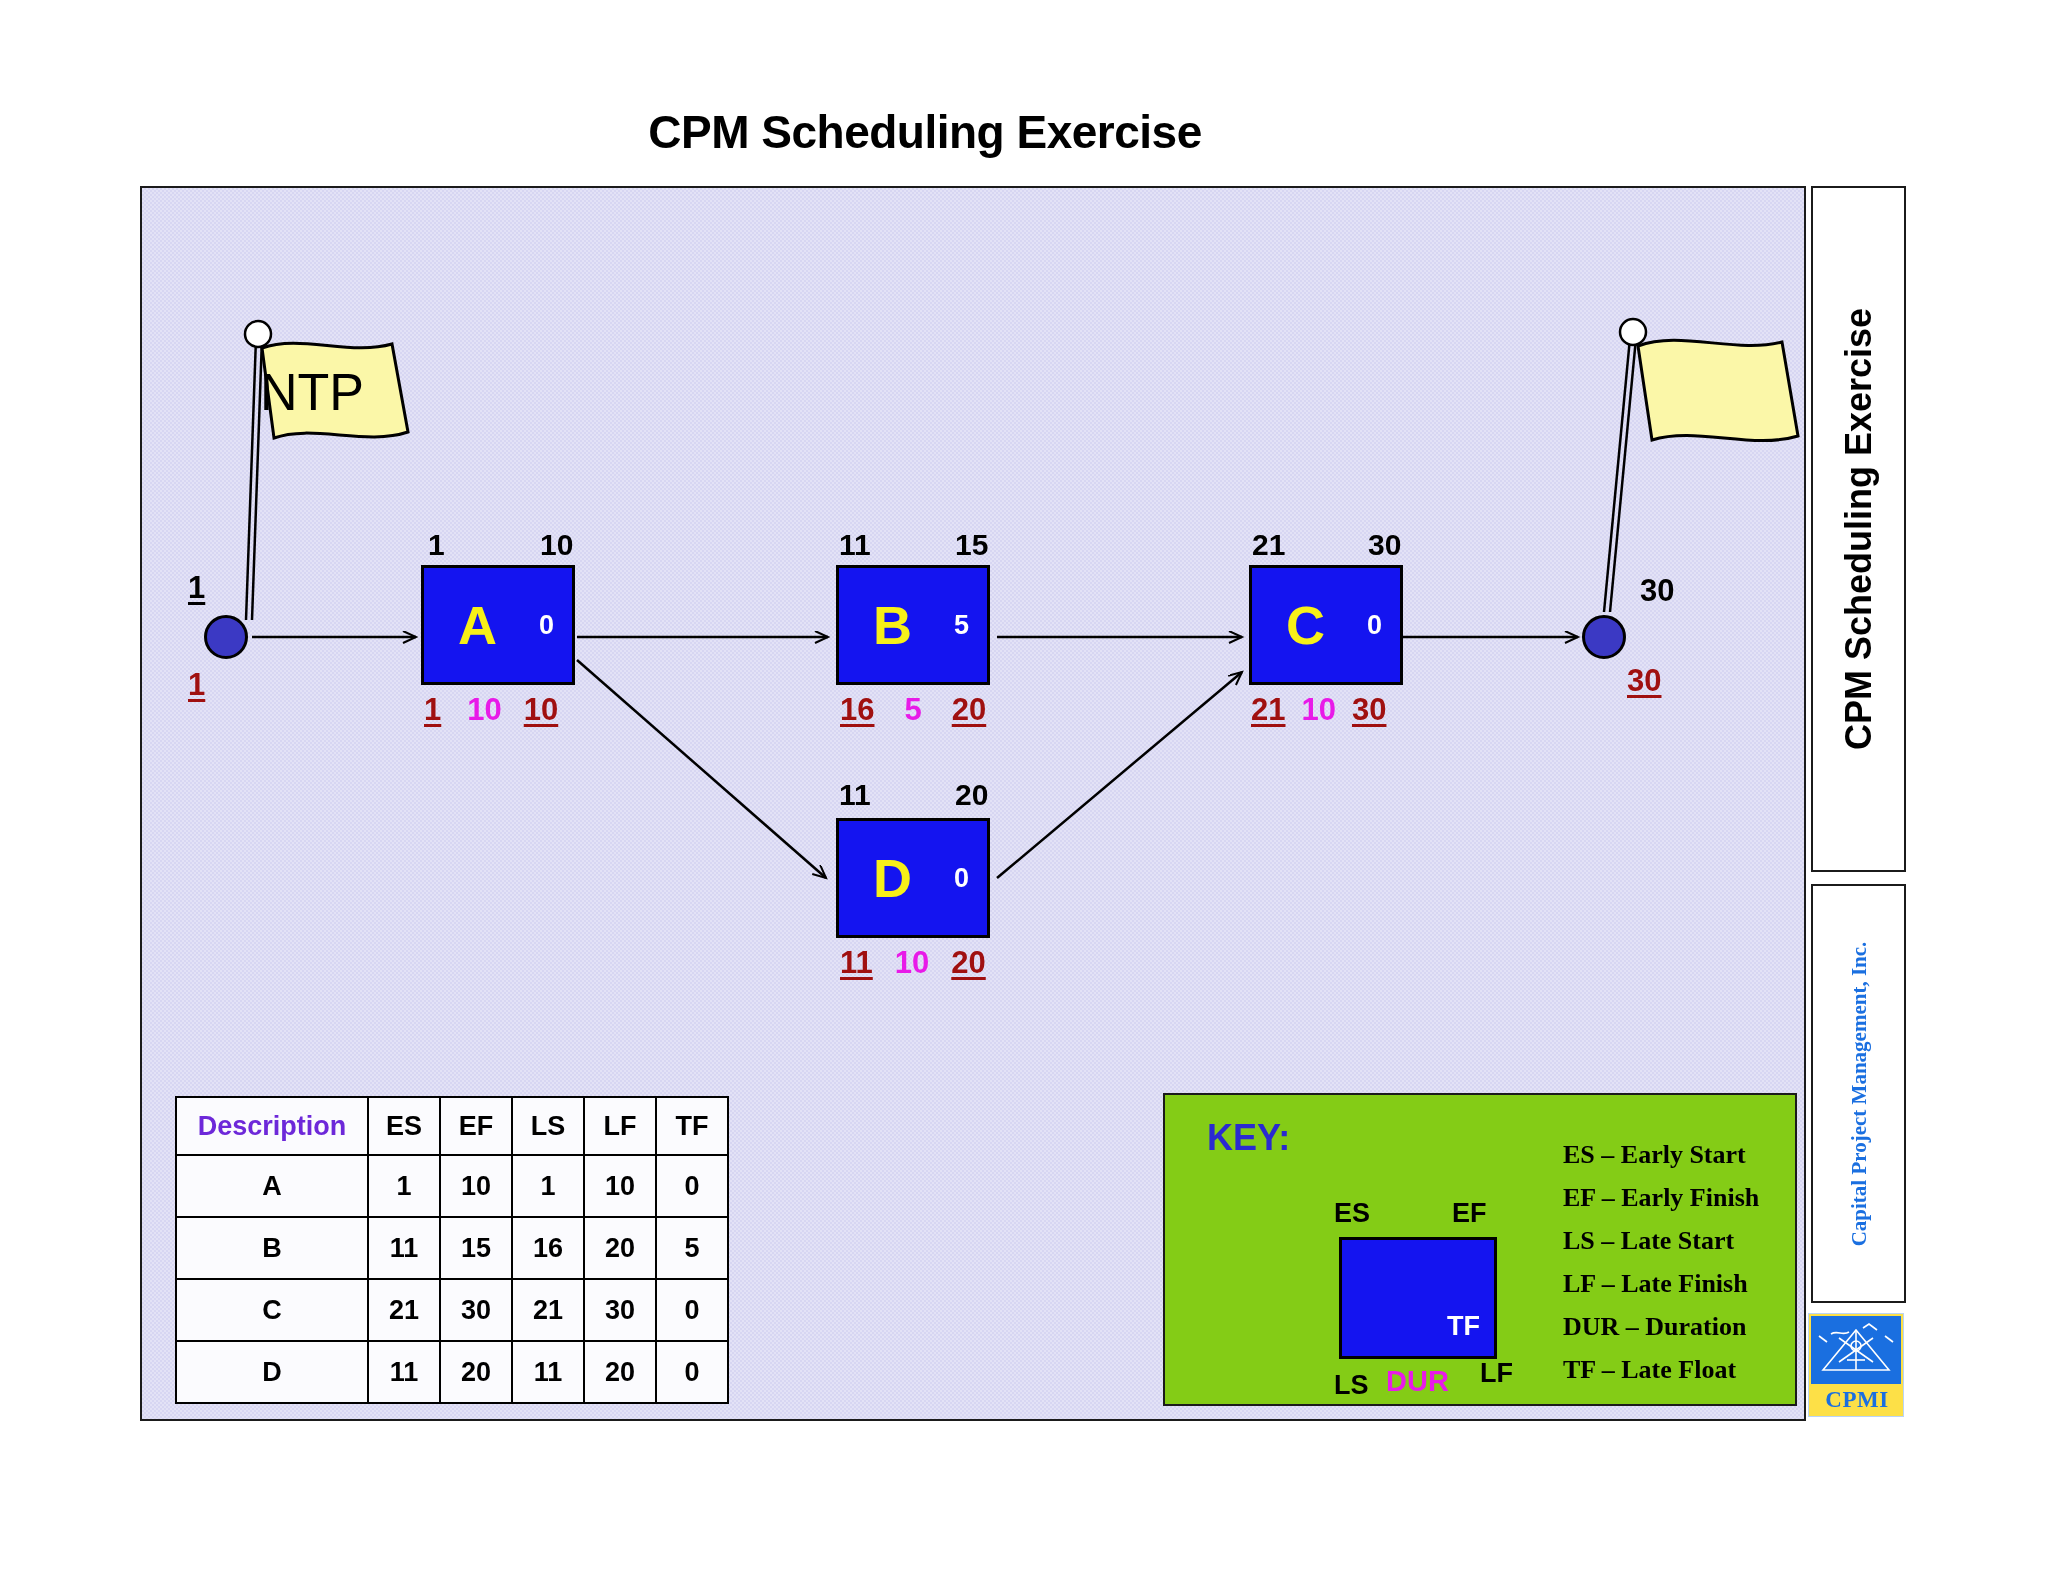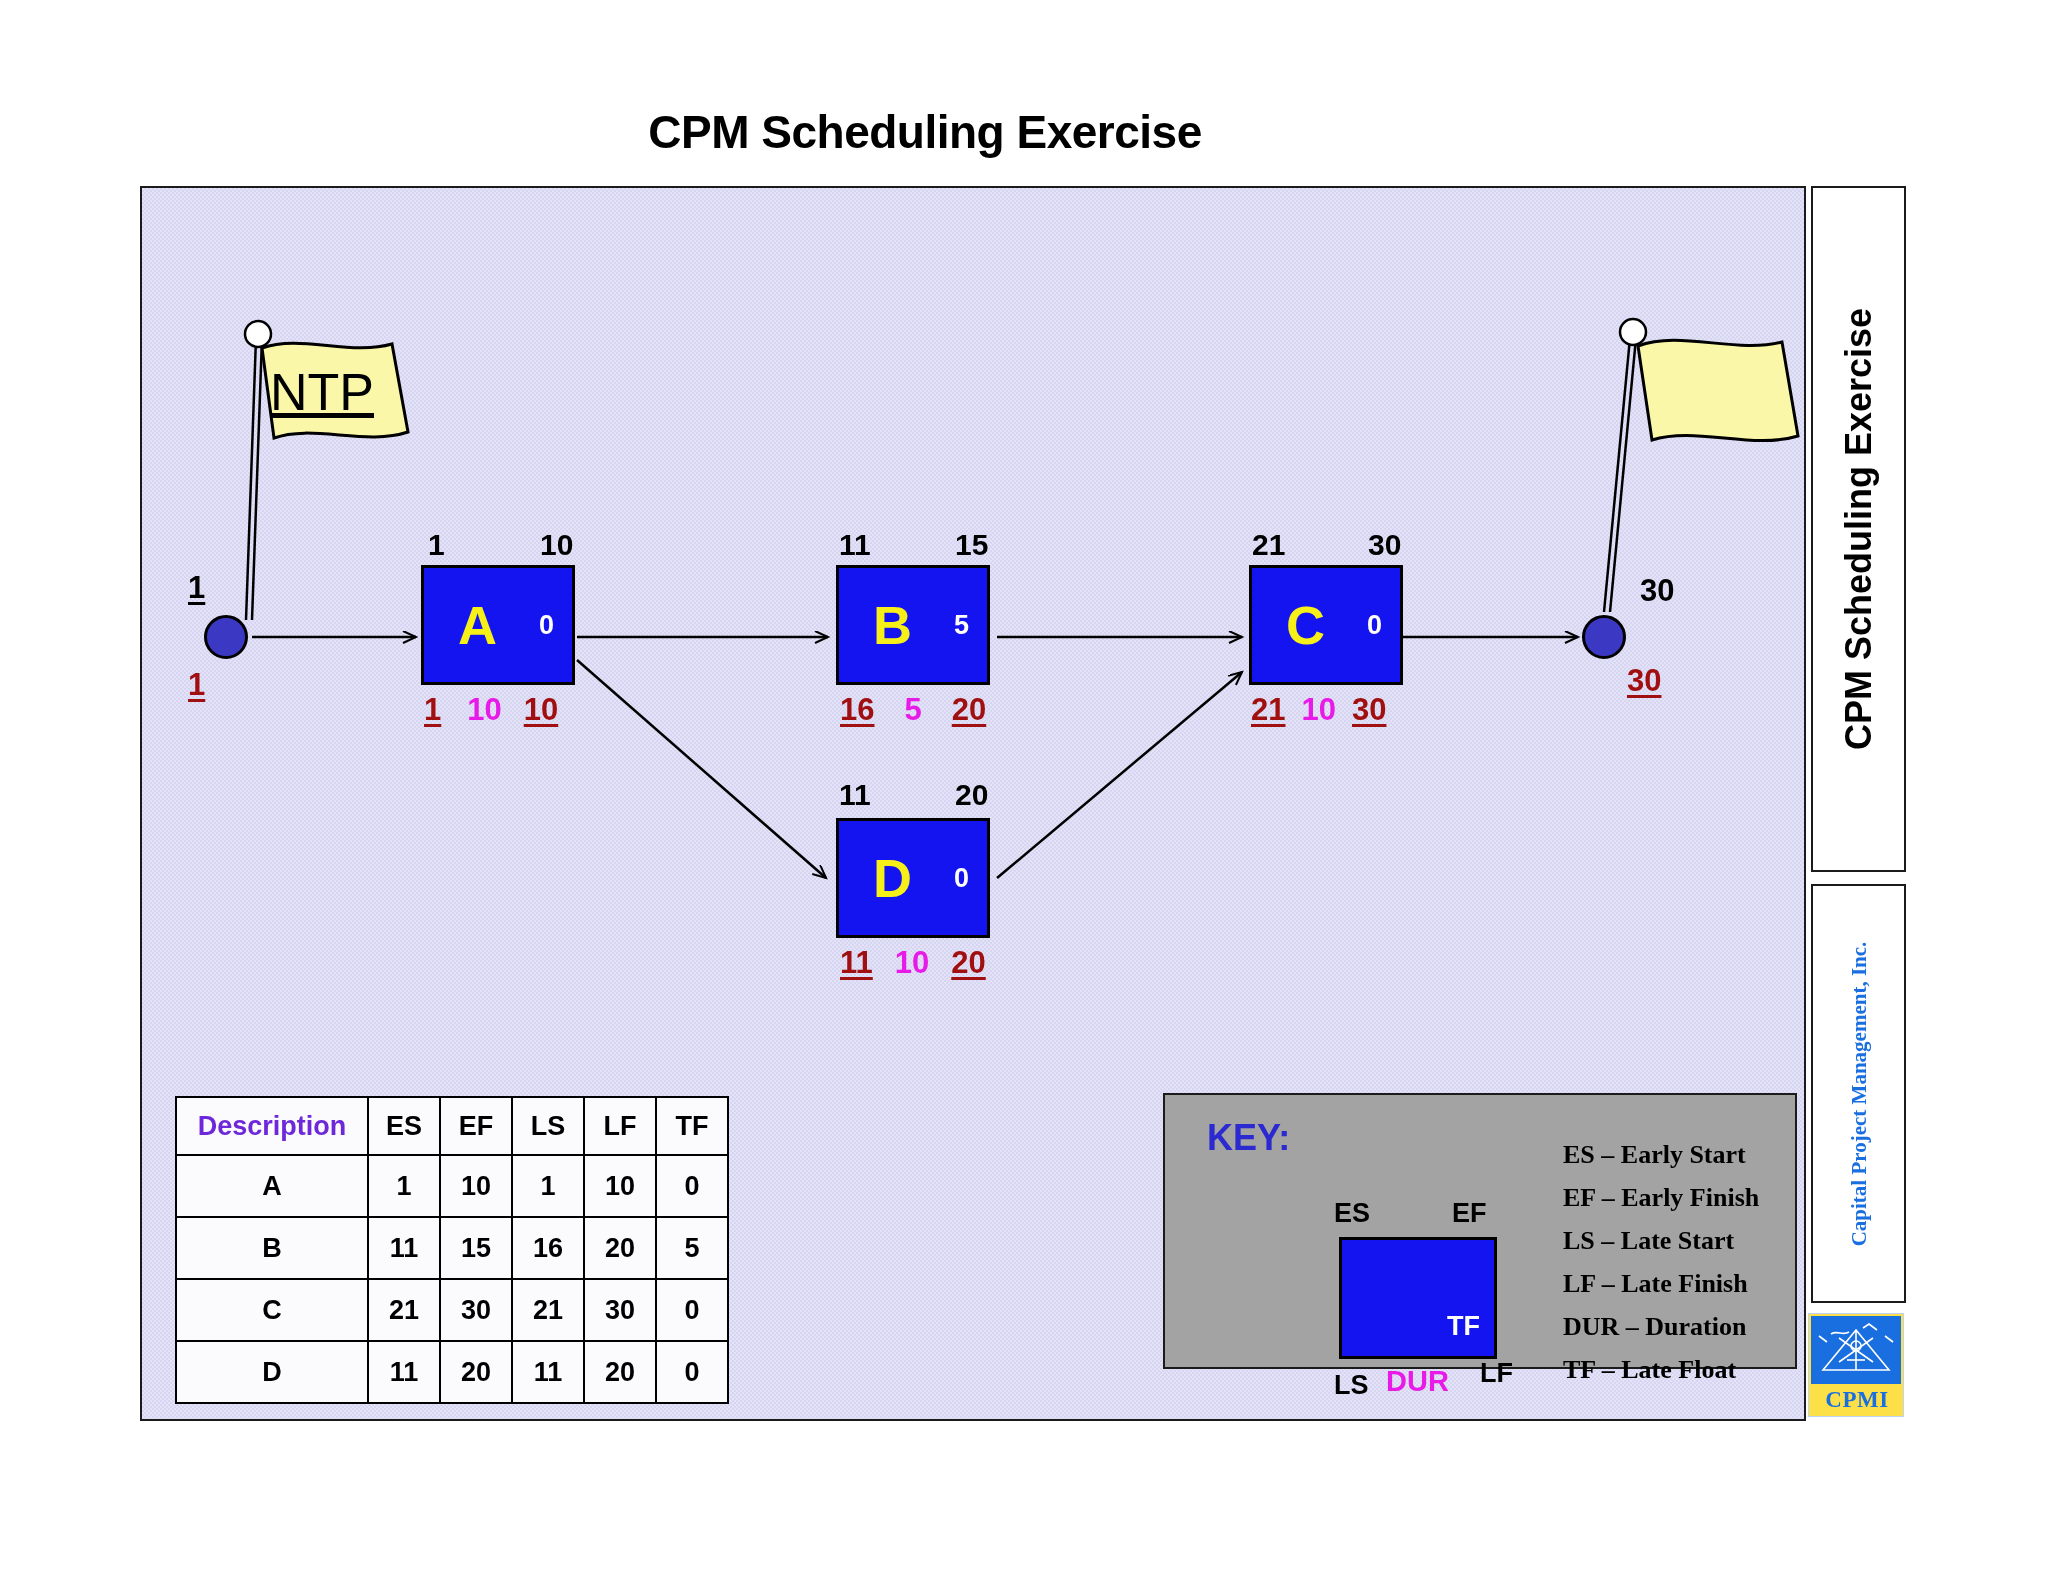--- a/index.html
+++ b/index.html
@@ -120,22 +120,22 @@
     font-size:27px;font-weight:bold;color:#000;
     padding:0;height:60px;
   }
   #schedule-table thead th{height:56px;}
   #schedule-table .desc-col{width:190px;}
   #schedule-table .num-col{width:70px;}
   #schedule-table .desc-head{color:#6d28d9;font-size:27px;}
 
   
   #key-box{
-    position:absolute;left:1163px;top:1093px;width:634px;height:276px;
-    border:2px solid #1b1b1b;background:#a3a3a3;box-sizing:border-box;
+    position:absolute;left:1163px;top:1093px;width:634px;height:313px;
+    border:2px solid #1b1b1b;background:#84cc16;box-sizing:border-box;
   }
   #key-title{
     position:absolute;left:42px;top:22px;
     font-size:36px;font-weight:bold;color:#2a2ad0;
   }
   #key-sample-box{
     position:absolute;left:1339px;top:1237px;width:158px;height:122px;
     background:#1414f0;border:3px solid #000;box-sizing:border-box;
   }
   #key-sample-tf{
@@ -187,21 +187,21 @@
   <line x1="1403" y1="637" x2="1578" y2="637" stroke="#000" stroke-width="2.5" marker-end="url(#openArrow)"></line>
 
   <line x1="577" y1="660" x2="826" y2="878" stroke="#000" stroke-width="2.5" marker-end="url(#openArrow)"></line>
 
   <line x1="997" y1="878" x2="1242" y2="672" stroke="#000" stroke-width="2.5" marker-end="url(#openArrow)"></line>
 </svg>
 
 <div class="node-circle" style="left:204px;top:615px;"></div>
 <div class="node-top-val" style="left:188px;top:570px;">1</div>
 <div class="node-bottom-val" style="left:188px;top:667px;">1</div>
-<div class="flag-label" style="left:270px;top:362px;text-decoration:underline;">NTP</div>
+<div class="flag-label" style="left:260px;top:362px;">NTP</div>
 
 <div class="node-circle" style="left:1582px;top:615px;"></div>
 <div class="node-top-val" style="left:1640px;top:573px;text-decoration:none;">30</div>
 <div class="node-bottom-val" style="left:1627px;top:663px;">30</div>
 <div class="flag-label" style="left:1690px;top:362px;"></div>
 
 <div class="es-label" style="left:428px;top:528px;">1</div>
 <div class="ef-label" style="left:540px;top:528px;">10</div>
 <div class="activity-box" style="left:421px;top:565px;">
   <span class="activity-letter">A</span>

